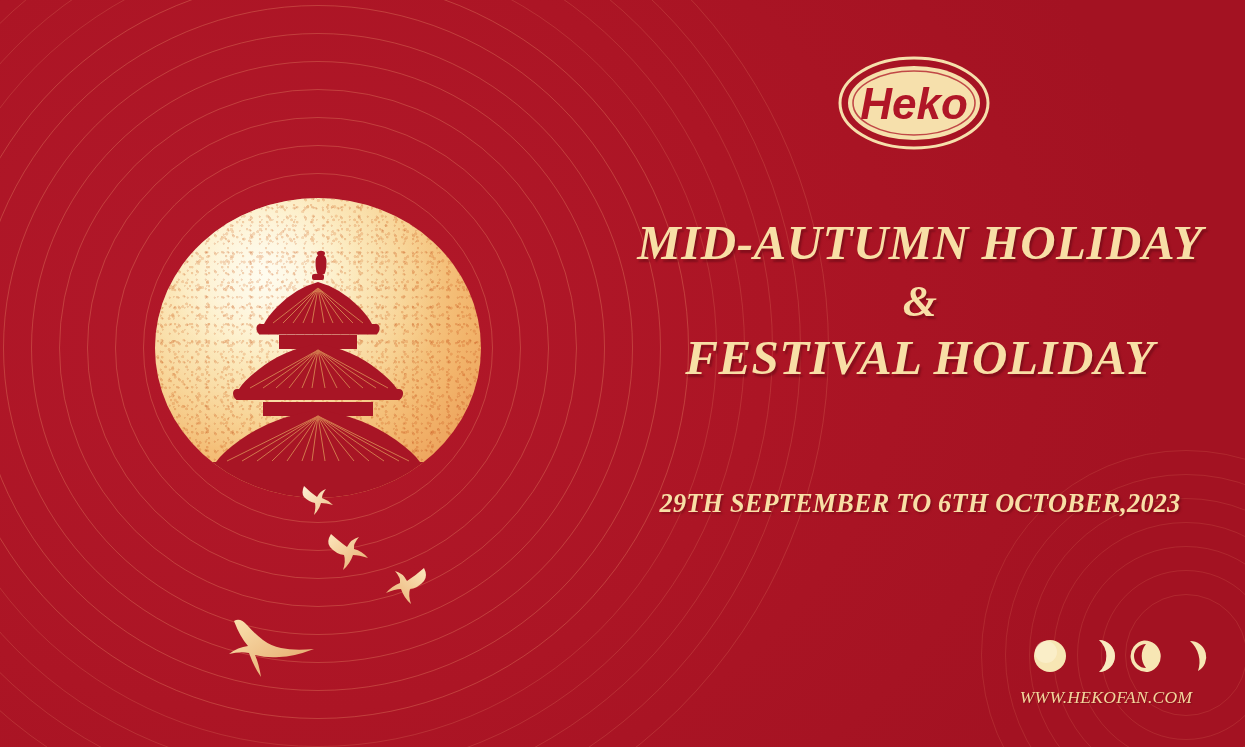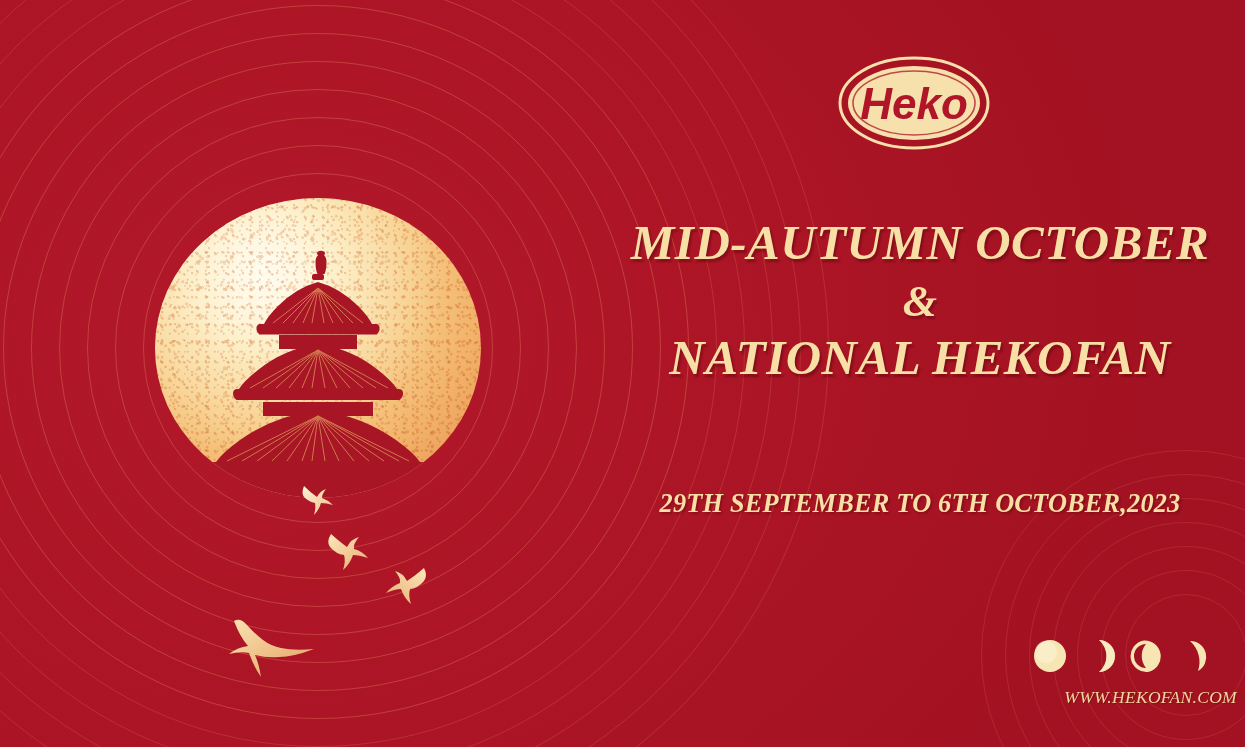--- a/index.html
+++ b/index.html
@@ -181,21 +181,21 @@
     top: 686px;
     width: 262px;
     text-align: center;
     color: #f2d79c;
     font-style: italic;
     font-size: 17.5px;
     letter-spacing: .3px;
     line-height: 1.32;
     text-shadow: 1px 1px 1px rgba(101, 9, 20, .45);
   }
-  .urls div { white-space: nowrap; text-align: right; }
+  .urls div { white-space: nowrap; }
 </style>
 </head>
 <body>
 
 <div id="poster">
 
   <div class="rings">
     <div class="ring" style="width:348px;  height:348px;"></div>
     <div class="ring" style="width:404px;  height:404px;"></div>
     <div class="ring" style="width:460px;  height:460px;"></div>
@@ -340,23 +340,23 @@
 
     <ellipse cx="76" cy="48" rx="74" ry="45" fill="none" stroke="#f6e0ac" stroke-width="3"></ellipse>
 
     <ellipse cx="76" cy="48" rx="66" ry="37" fill="#f6e0ac"></ellipse>
 
     <ellipse cx="76" cy="48" rx="61" ry="32" fill="none" stroke="#af1626" stroke-width="1.6" opacity=".75"></ellipse>
     <text x="76" y="64" text-anchor="middle" font-family="'Liberation Sans', sans-serif" font-size="44" font-weight="bold" font-style="italic" fill="#b01627">Heko</text>
   </svg>
 
   <div class="headline">
-    <span class="l1">MID-AUTUMN OCTOBER</span>
+    <span class="l1">MID-AUTUMN HOLIDAY</span>
     <span class="amp">&amp;</span>
-    <span class="l3">NATIONAL HEKOFAN</span>
+    <span class="l3">FESTIVAL HOLIDAY</span>
   </div>
 
   <div class="dateline">29TH SEPTEMBER TO 6TH OCTOBER,2023</div>
 
   <div class="phases">
     <svg class="phase" width="34" height="34" viewBox="0 0 34 34">
       <circle cx="17" cy="17" r="16" fill="#f7e6b4"></circle>
       <circle cx="13" cy="13" r="11" fill="#fdf4d8" opacity=".55"></circle>
     </svg>
 

